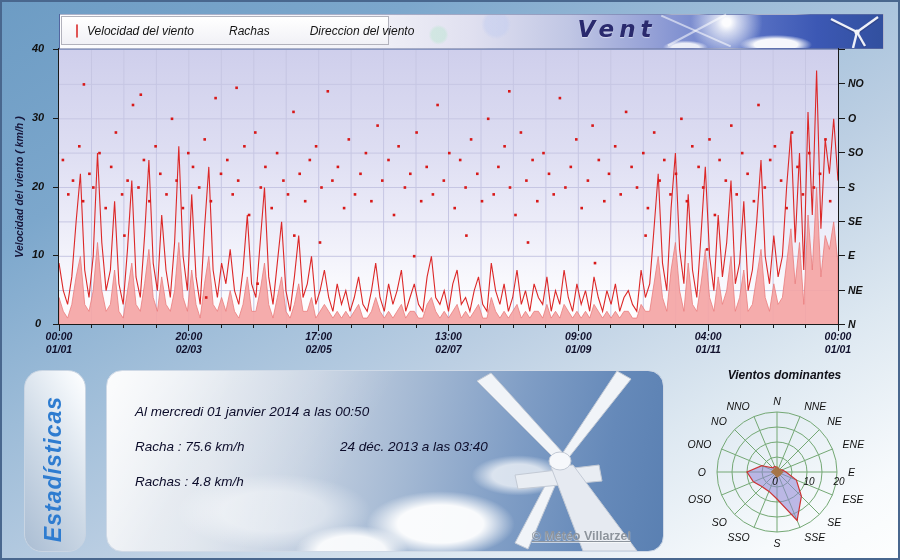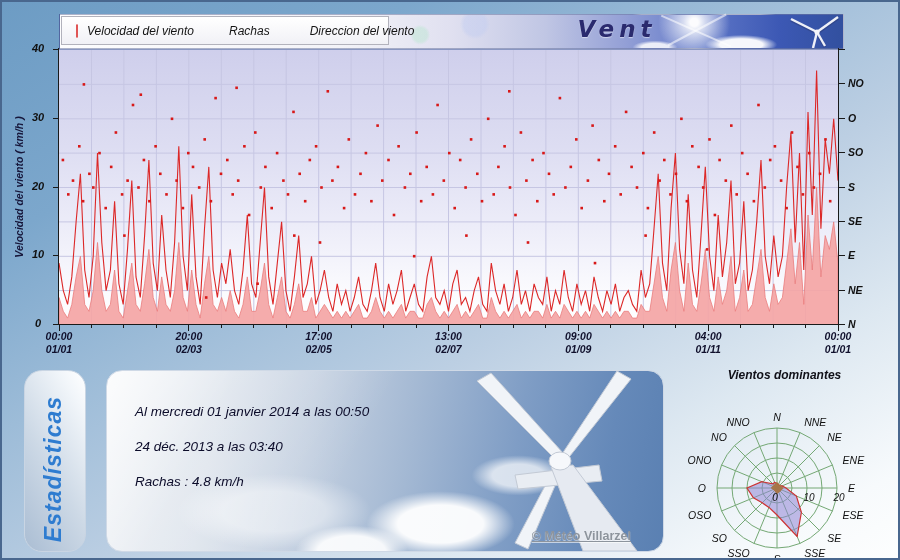--- a/index.html
+++ b/index.html
@@ -7,21 +7,21 @@
     background:linear-gradient(150deg,#6d9cc4 0%,#7ca7cc 22%,#9dbcd8 40%,#bccfe3 58%,#dde8f1 76%,#f7fafc 92%,#fdfefe 100%);
     font-family:"Liberation Sans",sans-serif;overflow:hidden;}
   
   .banner{position:absolute;left:57px;top:12px;width:783px;height:33px;border:1px solid rgba(110,120,160,.55);
     background:
       radial-gradient(circle at 81% 22%, rgba(255,255,255,.98) 0 4px, rgba(255,255,255,.72) 11px, rgba(255,255,255,0) 36px),
       radial-gradient(ellipse 48px 13px at 87% 90%, rgba(255,255,255,.95) 0 45%, rgba(255,255,255,0) 75%),
       radial-gradient(ellipse 30px 9px at 76% 98%, rgba(255,255,255,.85) 0 45%, rgba(255,255,255,0) 75%),
       radial-gradient(circle at 46% 60%, rgba(170,230,195,.35) 0 7px, rgba(170,230,195,0) 10px),
       radial-gradient(circle at 53% 28%, rgba(195,205,240,.5) 0 11px, rgba(195,205,240,0) 15px),
-      linear-gradient(90deg,#fdfdfe 0%,#f3f3f8 36%,#e0e0f0 50%,#c0c6e4 62%,#94a0d6 72%,#6078c8 82%,#3c58b4 92%,#32509f 100%);}
+      linear-gradient(90deg,#fdfdfe 0%,#f3f3f8 36%,#e0e0f0 50%,#c0c6e4 62%,#94a0d6 72%,#6078c8 82%,#3c58b4 92%,#32509f 100%); padding-left: 40px;}
   .ray{position:absolute;background:rgba(255,255,255,.55);pointer-events:none;}
   .ray1{left:598px;top:15px;width:76px;height:2px;transform:rotate(24deg);}
   .ray2{left:604px;top:14px;width:66px;height:2px;transform:rotate(-28deg);}
   .legendbox{position:absolute;left:1px;top:1px;width:328px;height:29px;border:1px solid #b2b2bc;
     background:linear-gradient(180deg,#ffffff,#f1f1f6);display:flex;align-items:center;padding-left:14px;box-sizing:border-box;}
   .ltext{font:italic 12px "Liberation Sans",sans-serif;color:#151515;white-space:nowrap;}
   .sw-area{width:27px;height:12px;background:linear-gradient(180deg,#fbc6c6,#f49a9a);border:1px solid #e05555;border-radius:2px;margin-right:9px;}
   .sw-line{width:30px;height:0;border-top:2px solid #d42020;margin:0 9px 0 26px;}
   .sw-dot{width:4px;height:4px;background:#d41818;display:inline-block;}
   .vent-title{position:absolute;left:497px;top:1px;width:120px;text-align:center;
@@ -57,21 +57,21 @@
   .info-text{position:relative;z-index:2;padding:16px 0 0 28px;font:italic 13.5px "Liberation Sans",sans-serif;color:#0c0c2a;}
   .info-text .gap{height:17px;}
   .row{display:flex;}
   .row .c1{width:245px;flex:none;}
   .row .c2w{width:205px;flex:none;}
   .iline{height:18px;}
   .watermark{position:absolute;right:32px;bottom:8px;z-index:3;font:700 12.5px "Liberation Sans",sans-serif;color:#8d949d;text-shadow:0 1px 1px rgba(255,255,255,.6);text-decoration:underline;}
   .panel-turbine{position:absolute;right:-4px;top:0;z-index:1;}
   
   .rose-wrap{position:absolute;left:675px;top:366px;width:215px;height:192px;}
-  .rose-title{text-align:center;font:italic 700 12px "Liberation Sans",sans-serif;color:#101018;margin-bottom:18px;}
+  .rose-title{text-align:center;font:italic 700 12px "Liberation Sans",sans-serif;color:#101018;margin-bottom:2px;}
   .roseLab{font:italic 10.5px "Liberation Sans",sans-serif;fill:#101010;}
   .roseTick{font:italic 10px "Liberation Sans",sans-serif;fill:#101010;}
 </style>
 </head>
 <body>
 
 <div id="stage">
 
   <div class="banner">
     <div class="ray ray1"></div>
@@ -310,20 +310,21 @@
         <path d="M58,104 L142,94 L145,110 L61,118 Z" fill="#e9edf3"></path>
         <path d="M94,96 L116,94 L180,180 L126,180 Z" fill="#e6eaf1"></path>
       </g>
       <ellipse cx="103" cy="90" rx="11" ry="9" fill="#f6f8fb" stroke="#c3cad5"></ellipse>
     </svg>
     <div class="info-text">
       <div class="gap"></div>
       <div class="iline">Al mercredi 01 janvier 2014 a las 00:50</div>
       <div class="gap"></div>
       <div class="row iline">
+        <span class="c2w">Racha : 75.6 km/h</span>
         <span>24 déc. 2013 a las 03:40</span>
       </div>
       <div class="gap"></div>
       <div class="iline">Rachas : 4.8 km/h</div>
     </div>
     <div class="watermark">© Météo Villarzel</div>
   </div>
 
   <div class="rose-wrap">
     <div class="rose-title">Vientos dominantes</div>

